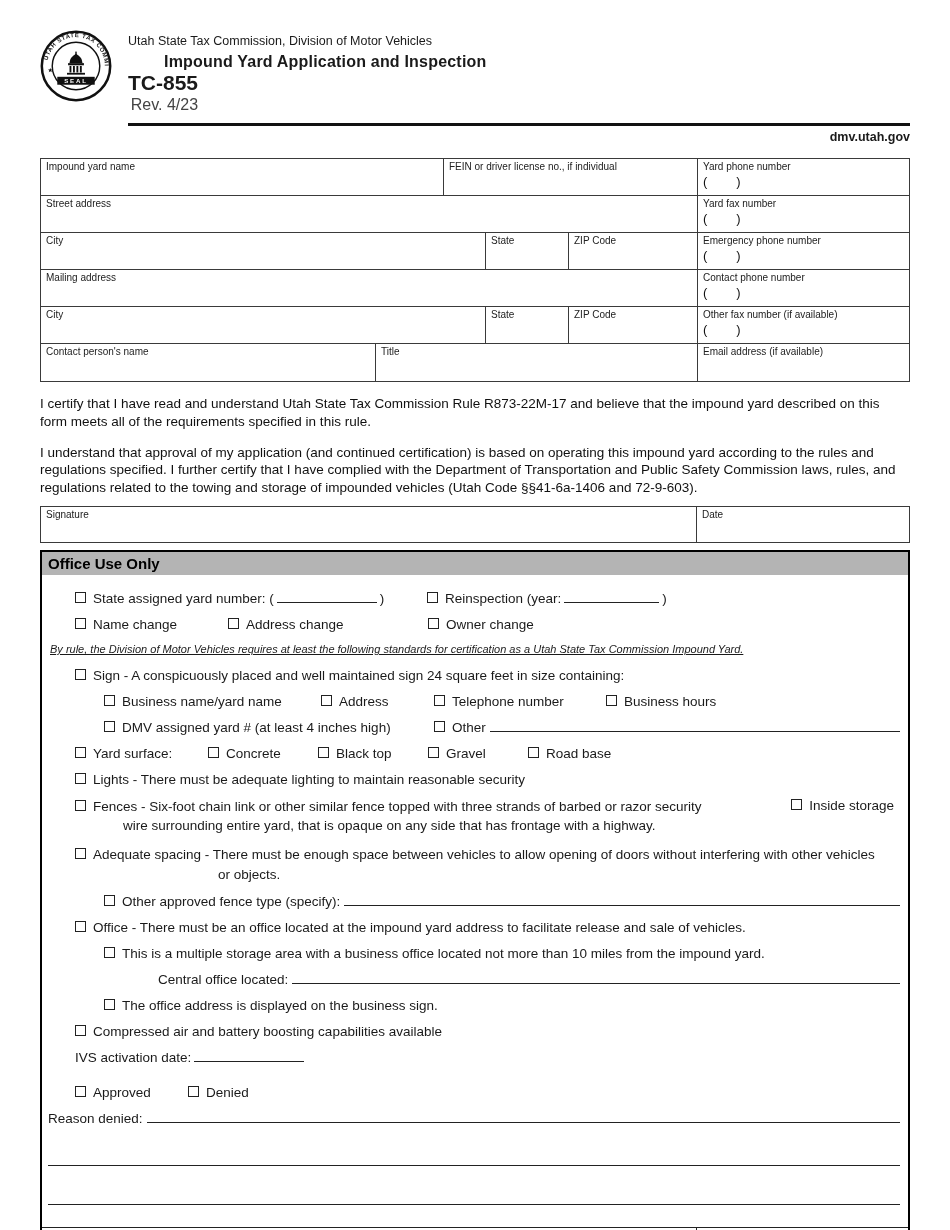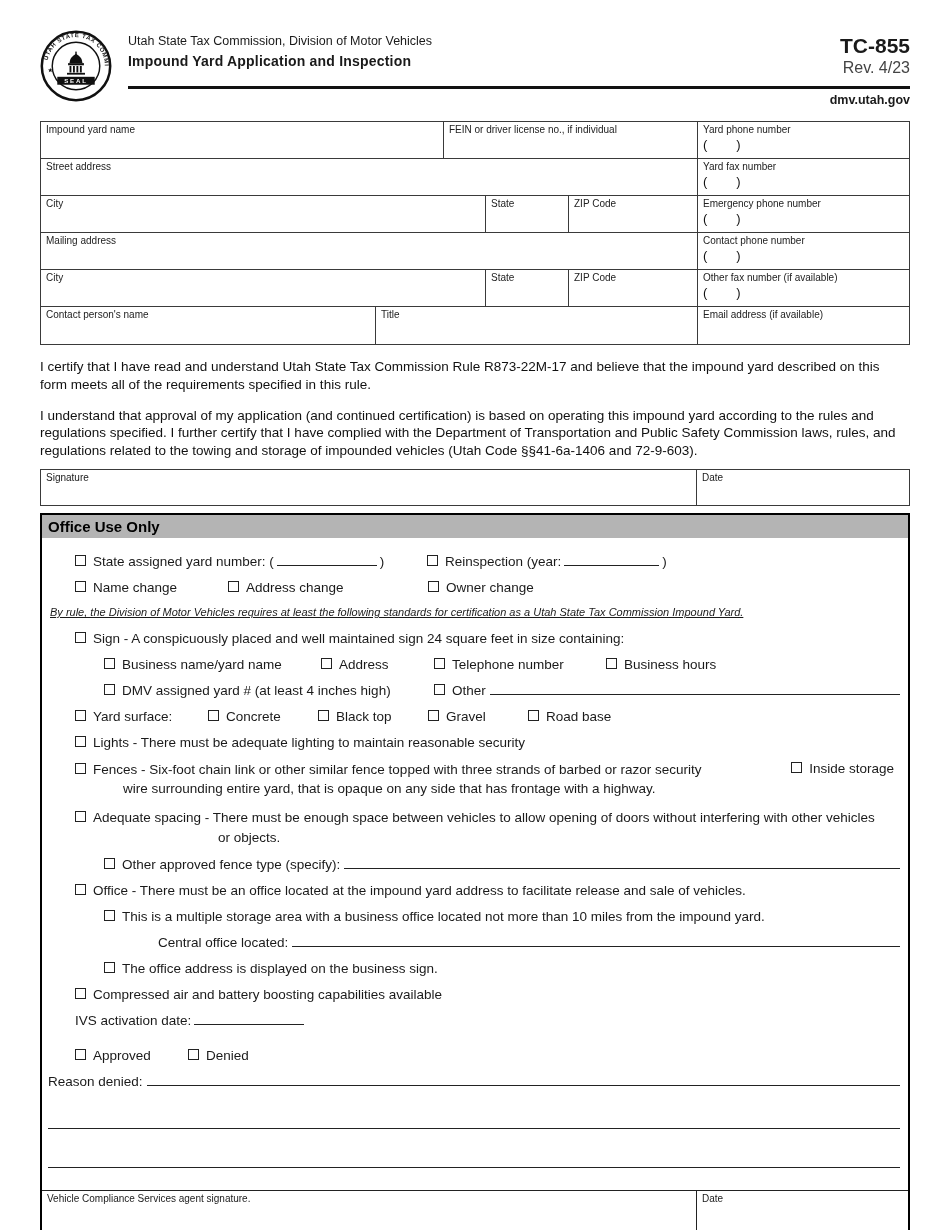--- a/index.html
+++ b/index.html
@@ -4,23 +4,23 @@
 <style>
   * { margin:0; padding:0; box-sizing:border-box; }
   html,body { background:#fff; }
   body { width:950px; font-family:"Liberation Sans", sans-serif; color:#1a1a1a; }
   .page { width:950px; min-height:1230px; padding:30px 40px 24px 40px; background:#fff; }
 
   
   .hdr { display:flex; gap:16px; }
   .seal { width:72px; height:72px; flex:none; }
   .head-main { flex:1; padding-top:4px; }
-  .head-top { display:flex; justify-content:space-between; align-items:flex-start; }
+  .head-top { display:flex; justify-content:space-between; align-items:flex-start;flex-direction:column; }
   .agency { font-size:12.5px; }
-  .title { font-size:14px; font-weight:bold; margin-top:5px; letter-spacing:.2px; }
+  .title { font-size:16px; font-weight:bold; margin-top:5px; letter-spacing:.2px;margin-left:36px; }
   .form-no { font-size:21px; font-weight:bold; text-align:right; }
   .rev { font-size:16px; color:#444; text-align:right; margin-top:1px; }
   .rule { height:3px; background:#111; margin-top:9px; }
   .website { text-align:right; font-size:12.5px; font-weight:bold; margin-top:4px; }
 
   
   .ftable { margin-top:14px; border:1px solid #3a3a3a; display:grid;
             grid-template-columns:335px 68px 42px 83px 129px 1fr; }
   .fc { border-right:1px solid #3a3a3a; border-bottom:1px solid #3a3a3a;
         min-height:37px; padding:2px 5px; font-size:10px; color:#222; }

